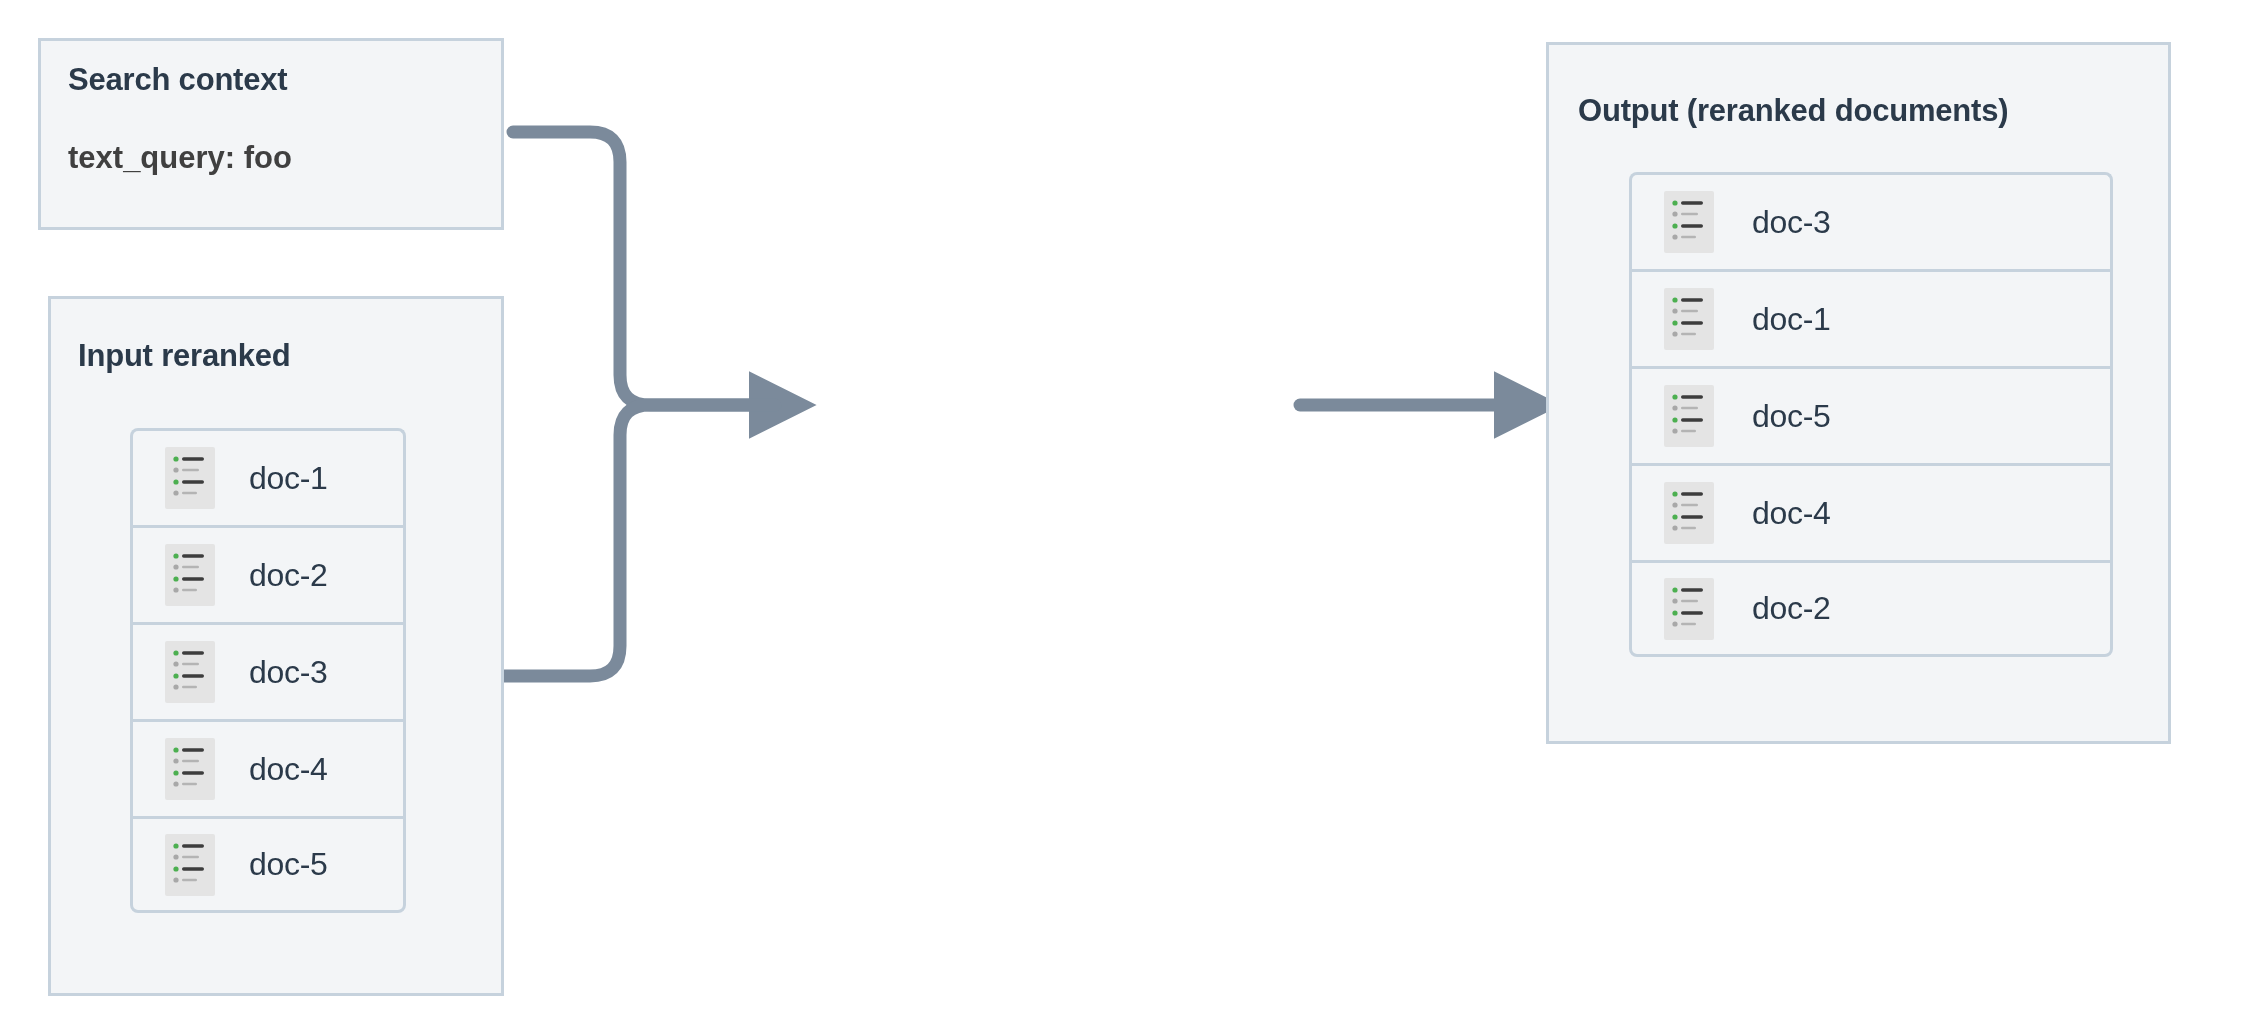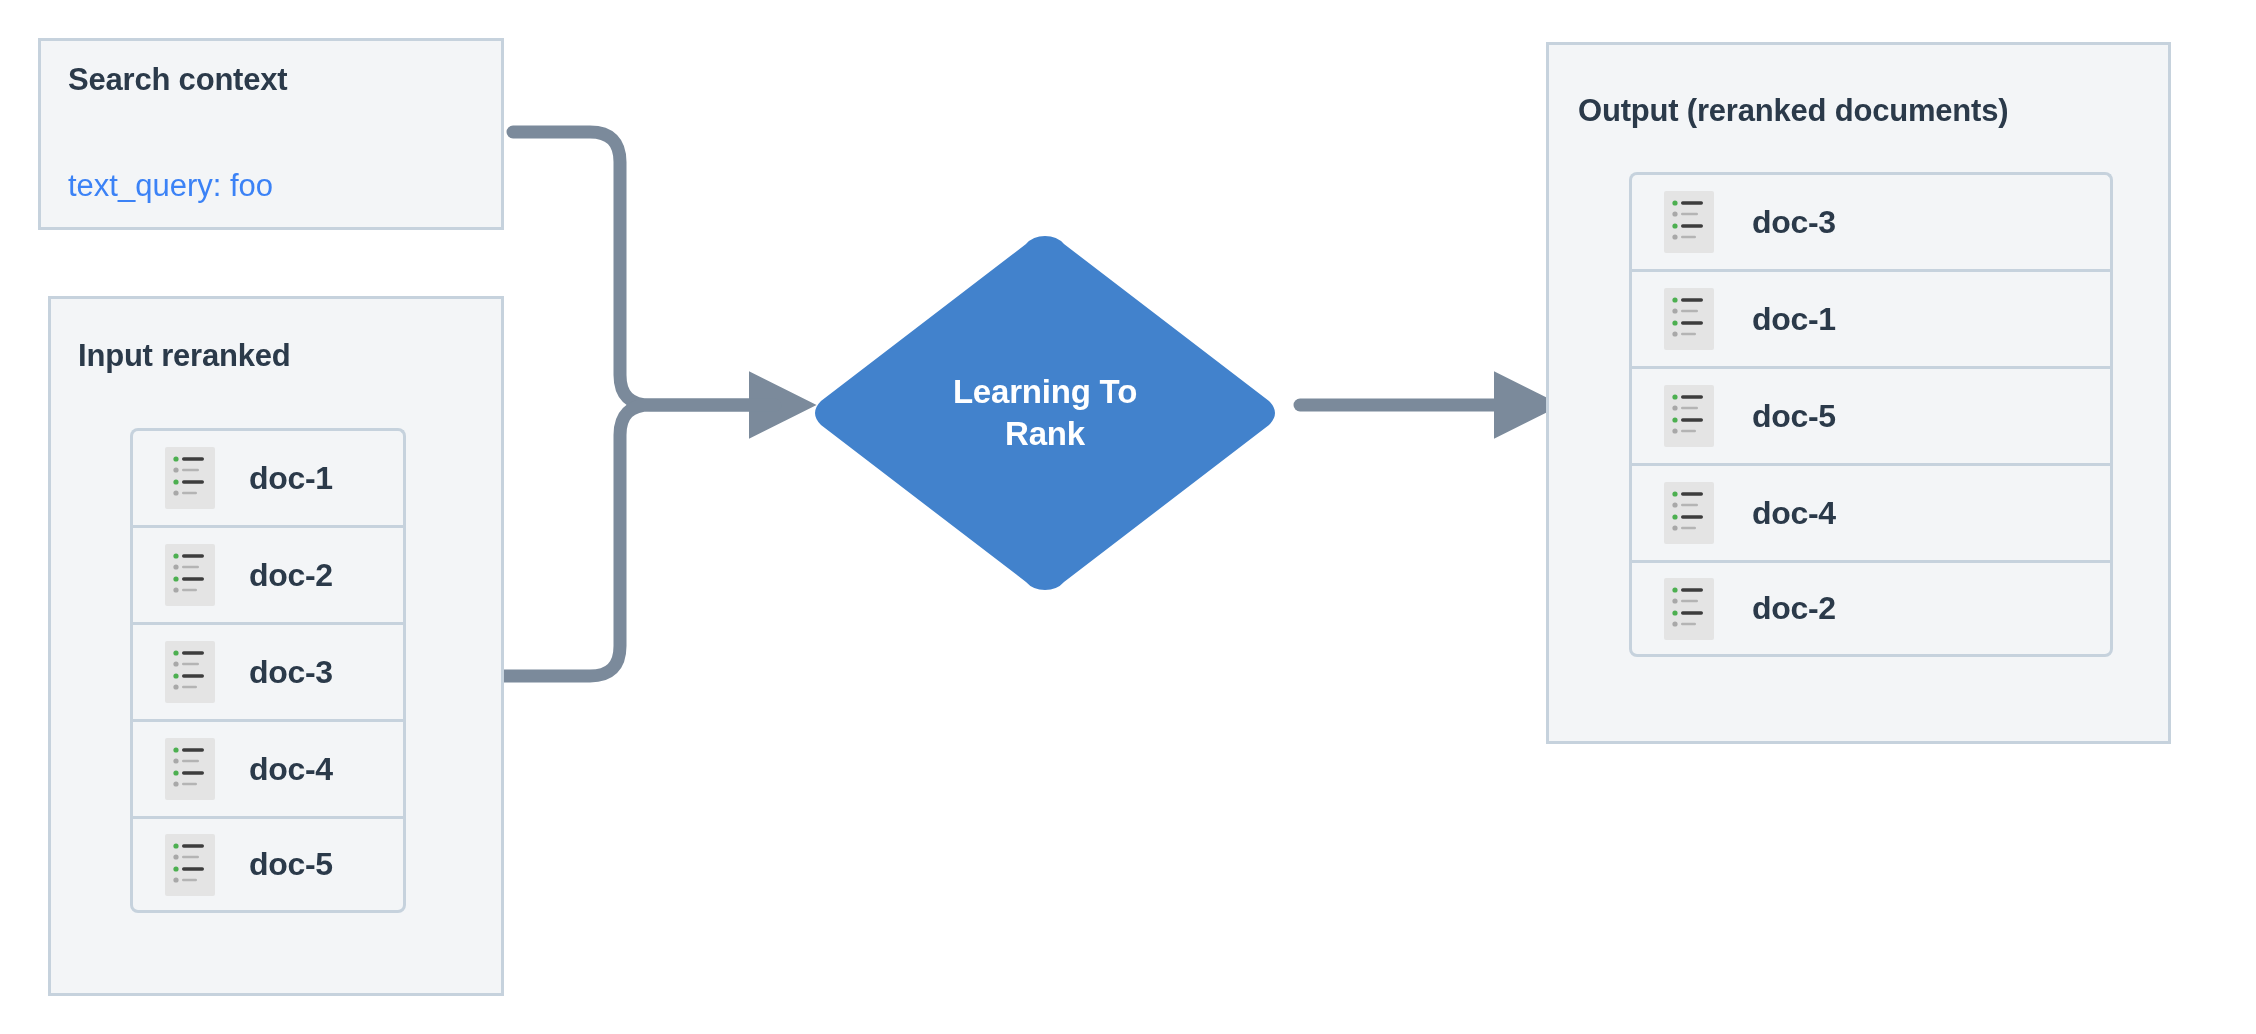--- a/index.html
+++ b/index.html
@@ -34,24 +34,23 @@
   .panel-title {
     position: absolute;
     font-weight: bold;
     color: #2b3a4a;
     white-space: nowrap;
     letter-spacing: -0.2px;
   }
 
   .panel-sub {
     position: absolute;
-    font-weight: normal;
-    color: #3b82f6;
+    font-weight: bold;
+    color: #404040;
     white-space: nowrap;
-    margin-top: 28px;
   }
 
   
   #search-context-panel {
     left: 38px;
     top: 38px;
     width: 466px;
     height: 192px;
   }
   #search-context-title {
@@ -131,21 +130,21 @@
     position: relative;
     width: 50px;
     height: 62px;
     margin-left: 32px;
     flex: 0 0 auto;
     background: #e4e4e4;
     border-radius: 2px;
   }
   .doc-label {
     font-size: 32px;
-    font-weight: bold;
+    font-weight: normal;
     color: #2b3a4a;
     margin-left: 34px;
     letter-spacing: -0.3px;
     white-space: nowrap;
   }
   #output-doc-stack .doc-label { margin-left: 38px; }
 
   
   #ltr-diamond-wrap {
     position: absolute;
@@ -266,41 +265,20 @@
             <rect x="17" y="21.7" width="17" height="2.6" rx="1.3" fill="#b4b4b4"></rect>
             <circle cx="11" cy="35" r="2.6" fill="#4caf50"></circle>
             <rect x="17" y="33.3" width="22" height="3.4" rx="1.7" fill="#3d3d3d"></rect>
             <circle cx="11" cy="46" r="2.6" fill="#a8a8a8"></circle>
             <rect x="17" y="44.7" width="15" height="2.6" rx="1.3" fill="#b4b4b4"></rect>
           </svg></span>
         <span class="doc-label">doc-5</span>
       </div>
     </div>
 
-  <div id="ltr-diamond-wrap">
-    <svg width="480" height="370" viewBox="0 0 480 370">
-      <path d="M 240 8
-               Q 252 8 259 16
-               L 464 173
-               Q 476 185 464 197
-               L 259 354
-               Q 252 362 240 362
-               Q 228 362 221 354
-               L 16 197
-               Q 4 185 16 173
-               L 221 16
-               Q 228 8 240 8 Z" fill="#4282cc"></path>
-    </svg>
-    <div id="ltr-diamond-label">
-      <span>
-        <span>Learning To</span><br>
-        <span>Rank</span>
-      </span>
-    </div>
-  </div>
 
   <div class="panel" id="output-panel"></div>
   <div class="panel-title" id="output-title">Output (reranked documents)</div>
   <div class="doc-stack" id="output-doc-stack">
       <div class="doc-card">
         <span class="doc-icon"><svg width="50" height="62" viewBox="0 0 50 62">
             <circle cx="11" cy="12" r="2.6" fill="#4caf50"></circle>
             <rect x="17" y="10.3" width="22" height="3.4" rx="1.7" fill="#3d3d3d"></rect>
             <circle cx="11" cy="23" r="2.6" fill="#a8a8a8"></circle>
             <rect x="17" y="21.7" width="17" height="2.6" rx="1.3" fill="#b4b4b4"></rect>

